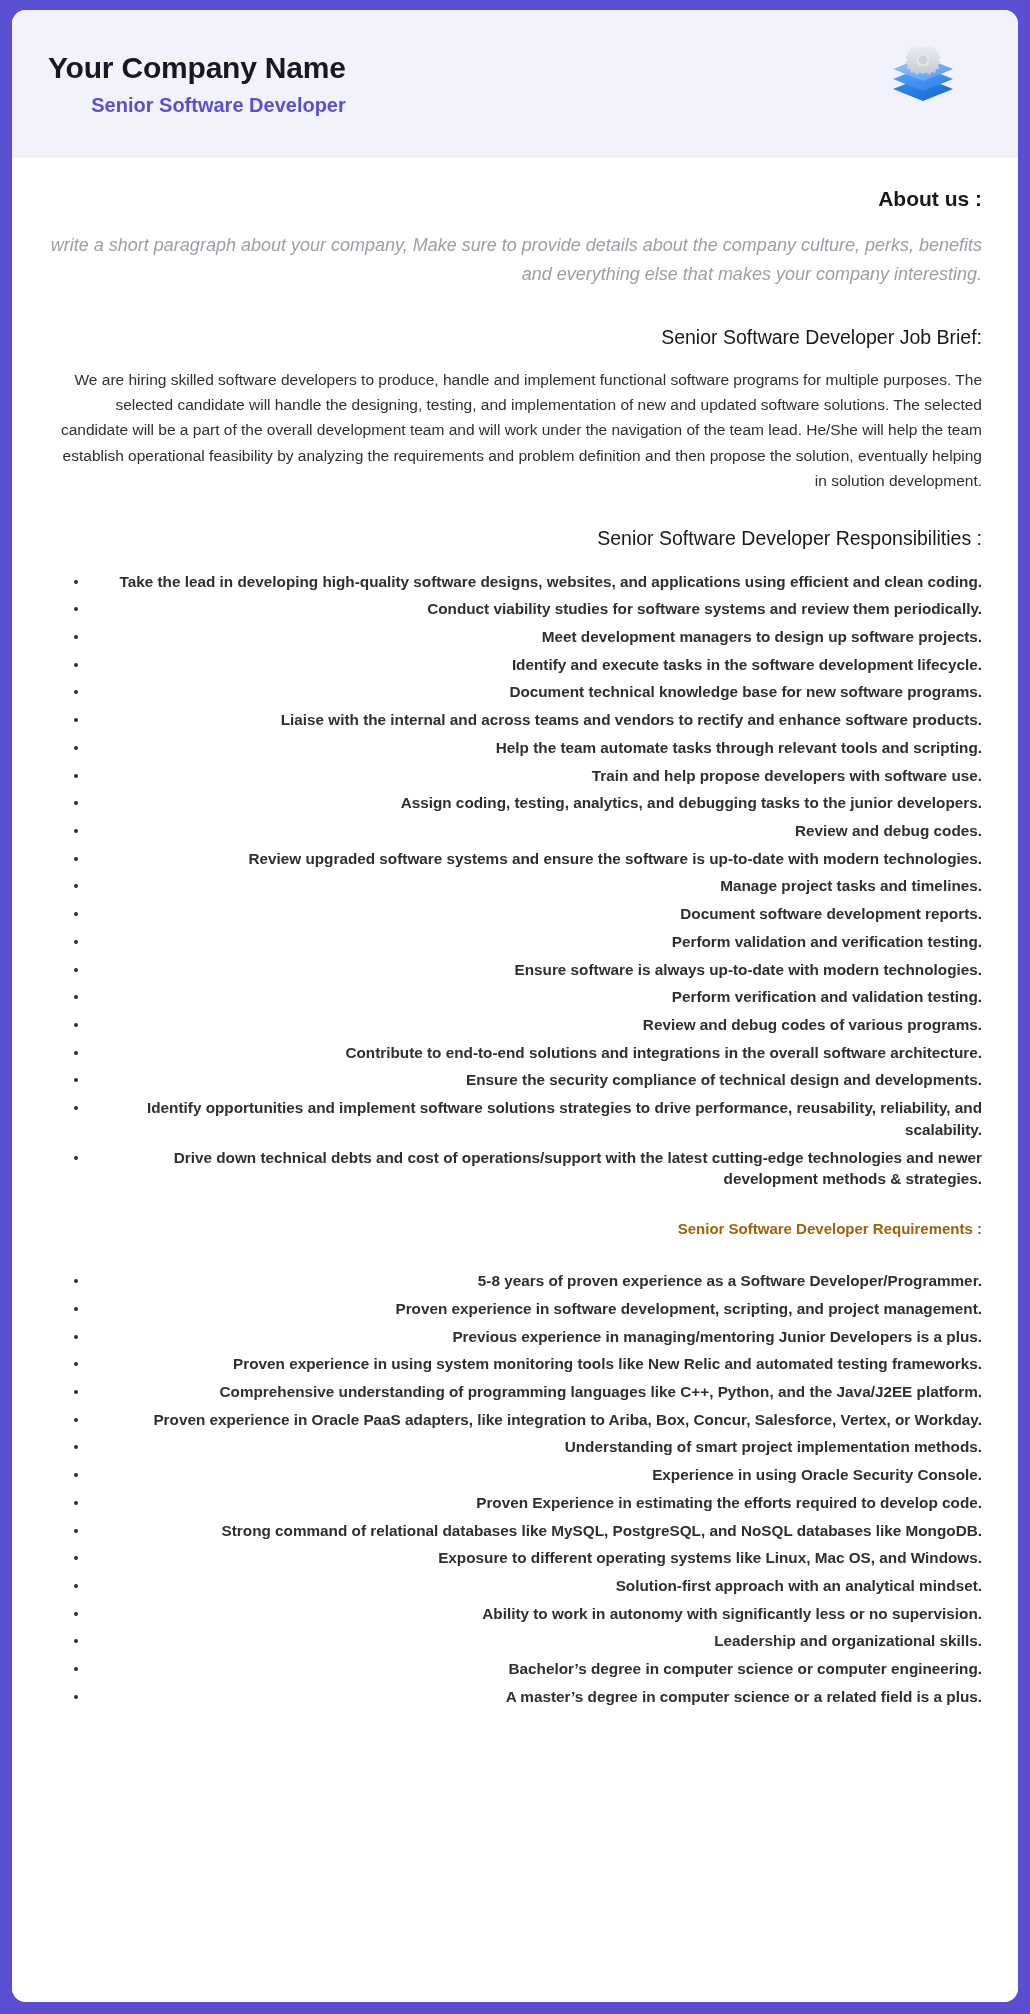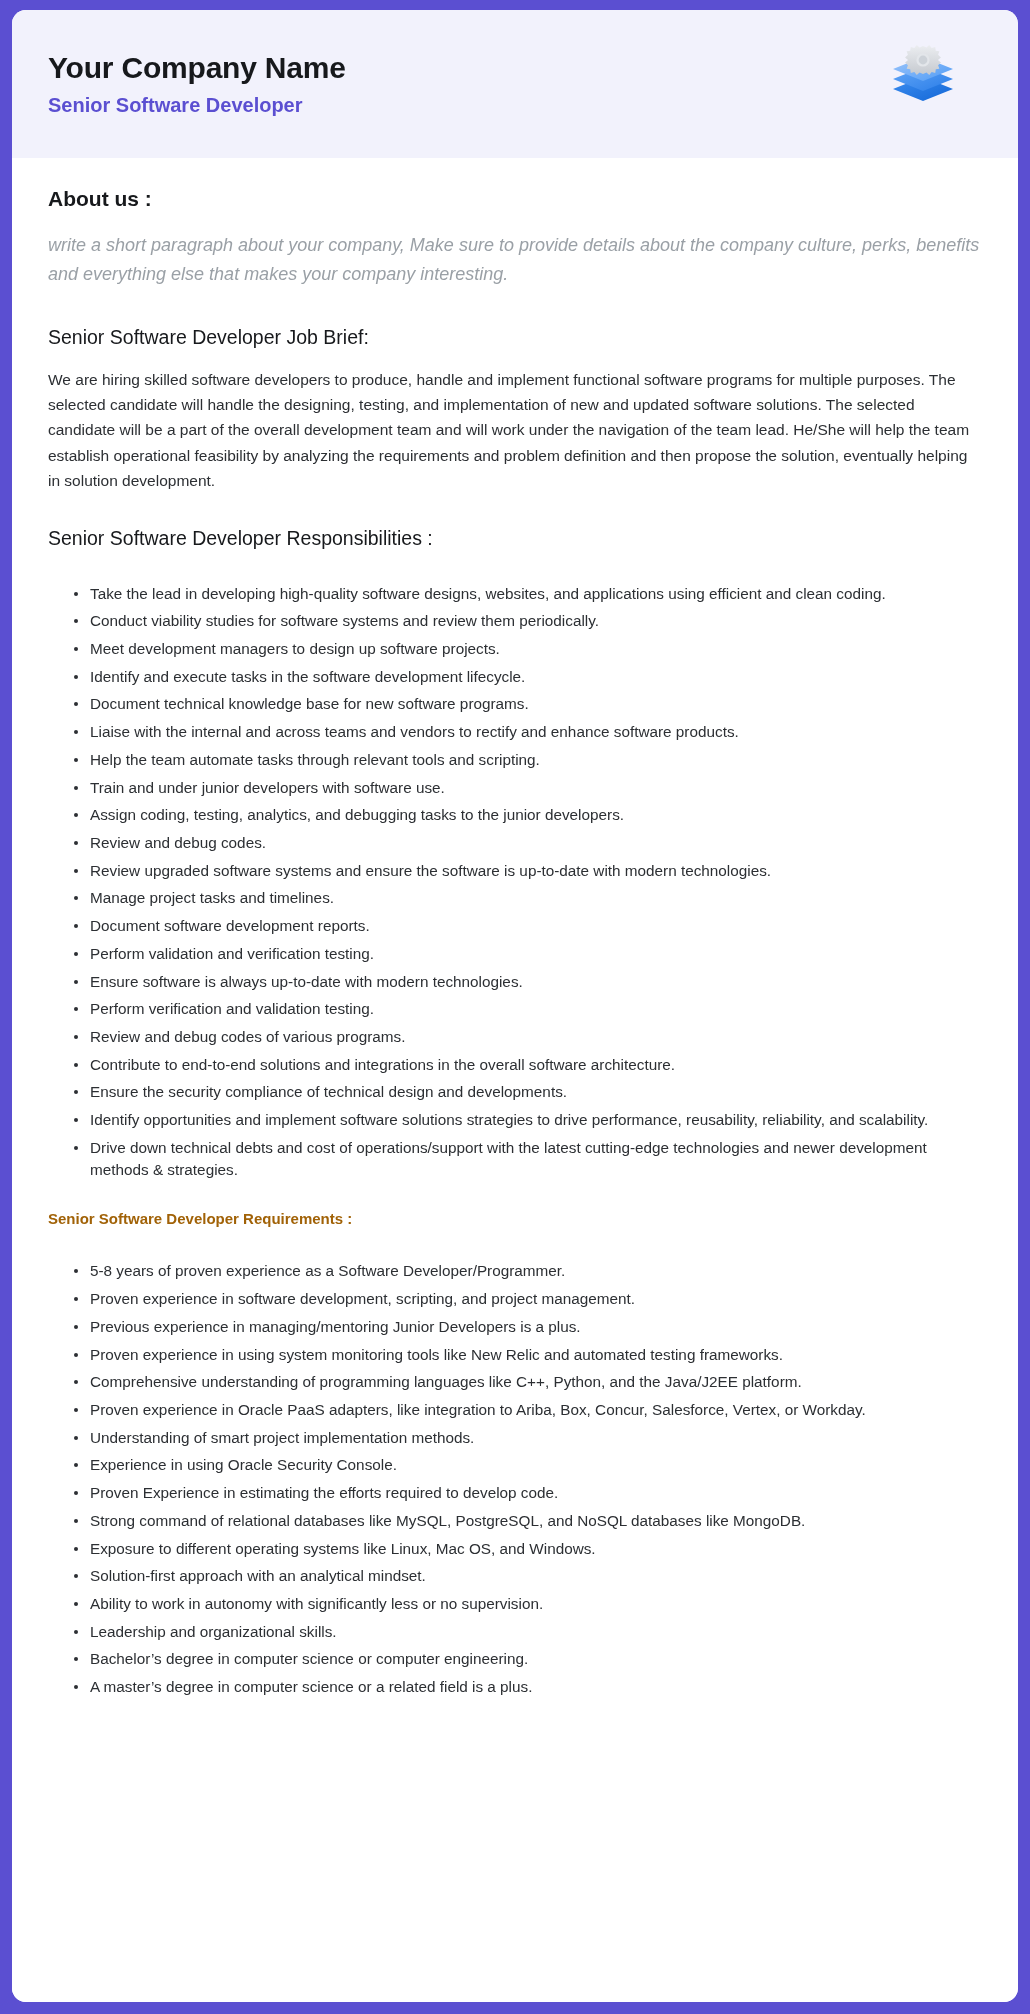--- a/index.html
+++ b/index.html
@@ -21,20 +21,21 @@
     padding: 10px 12px 12px 12px;
   }
   .card {
     width: 100%;
     height: 100%;
     background: #ffffff;
     border-radius: 14px;
     overflow: hidden;
     display: flex;
     flex-direction: column;
+    text-align: right;
   }
   
   .header {
     background: #f2f2fc;
     padding: 26px 36px 28px 36px;
     display: flex;
     align-items: center;
     justify-content: space-between;
     flex: 0 0 auto;
     min-height: 148px;
@@ -89,32 +90,33 @@
     margin: 0 0 18px 0;
     line-height: 1.2;
   }
   .brief-para {
     font-size: 15.5px;
     color: #2c2f33;
     line-height: 1.63;
     margin: 16px 0 34px 0;
     max-width: 940px;
   }
-  h3.sub-title.resp { margin-bottom: 32px; }
+  h3.sub-title.resp { margin-bottom: 20px; }
   h2.req-title {
     font-size: 15px;
     font-weight: bold;
     color: #a16207;
     margin: 30px 0 32px 0;
     line-height: 1.2;
   }
   ul.bullets {
     margin: 0 0 0 0;
     padding: 0 0 0 26px;
     list-style: none;
+    font-weight: bold;
   }
   ul.bullets li {
     position: relative;
     font-size: 15.3px;
     color: #2c2f33;
     line-height: 1.42;
     margin-bottom: 6px;
     padding-left: 16px;
     max-width: 935px;
   }
@@ -192,21 +194,21 @@
 
       <h3 class="sub-title resp">Senior Software Developer Responsibilities :</h3>
       <ul class="bullets">
           <li>Take the lead in developing high-quality software designs, websites, and applications using efficient and clean coding.</li>
           <li>Conduct viability studies for software systems and review them periodically.</li>
           <li>Meet development managers to design up software projects.</li>
           <li>Identify and execute tasks in the software development lifecycle.</li>
           <li>Document technical knowledge base for new software programs.</li>
           <li>Liaise with the internal and across teams and vendors to rectify and enhance software products.</li>
           <li>Help the team automate tasks through relevant tools and scripting.</li>
-          <li>Train and under junior developers with software use.</li>
+          <li>Train and help propose developers with software use.</li>
           <li>Assign coding, testing, analytics, and debugging tasks to the junior developers.</li>
           <li>Review and debug codes.</li>
           <li>Review upgraded software systems and ensure the software is up-to-date with modern technologies.</li>
           <li>Manage project tasks and timelines.</li>
           <li>Document software development reports.</li>
           <li>Perform validation and verification testing.</li>
           <li>Ensure software is always up-to-date with modern technologies.</li>
           <li>Perform verification and validation testing.</li>
           <li>Review and debug codes of various programs.</li>
           <li>Contribute to end-to-end solutions and integrations in the overall software architecture.</li>

